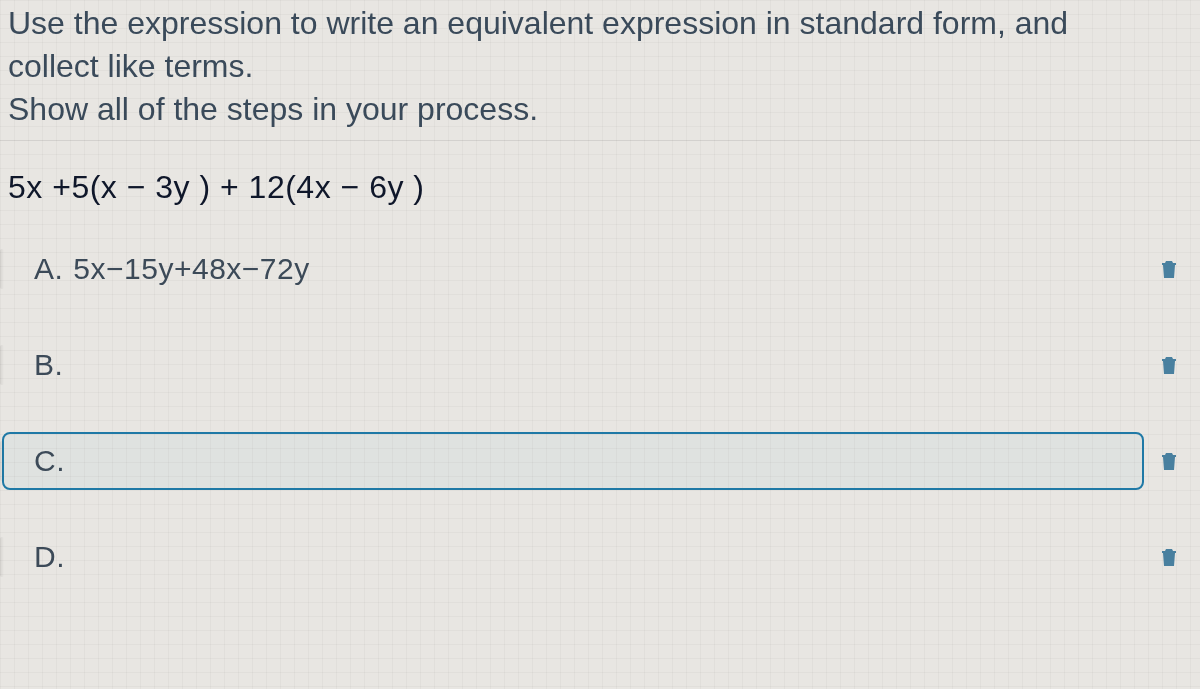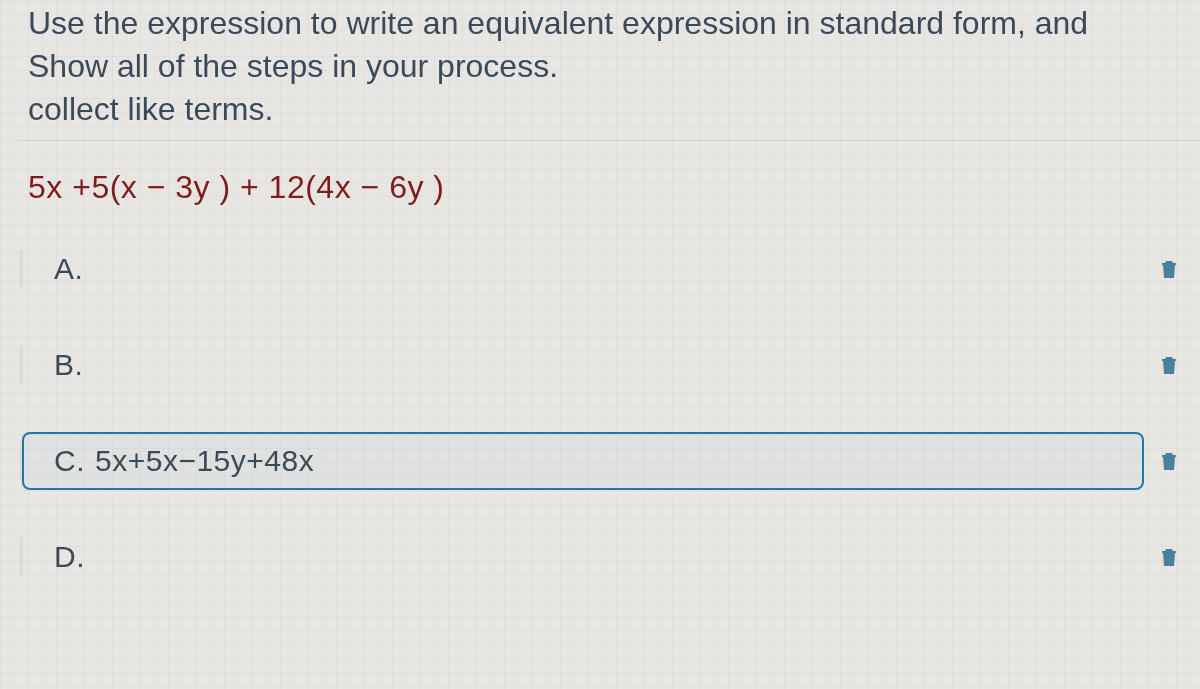--- a/index.html
+++ b/index.html
@@ -23,36 +23,35 @@
       linear-gradient(to bottom, rgba(0,0,0,0.03) 1px, transparent 1px);
     background-size: 14px 14px;
     pointer-events: none;
   }
 
   .container {
     position: relative;
     padding: 0 0 0 0;
     box-sizing: border-box;
     height: 100%;
-    margin-left: 20px;
   }
 
   .question-stem {
     padding: 2px 16px 8px 8px;
     font-size: 32px;
     line-height: 1.35;
     color: #3a4a5a;
     font-weight: 400;
     border-bottom: 1px solid rgba(0,0,0,0.06);
   }
 
   .expression {
     padding: 28px 16px 24px 8px;
     font-size: 32px;
-    color: #7f1d1d;
+    color: #0f172a;
     letter-spacing: 0.5px;
   }
 
   .options {
     display: flex;
     flex-direction: column;
     gap: 38px;
     padding: 10px 18px 0 2px;
   }
 
@@ -116,32 +115,33 @@
     border-radius: 4px;
   }
 </style>
 </head>
 <body>
 
 <div class="container">
 
   <div class="question-stem">
     <div>Use the expression to write an equivalent expression in standard form, and</div>
+    <div>collect like terms.</div>
     <div>Show all of the steps in your process.</div>
-    <div>collect like terms.</div>
   </div>
 
   <div class="expression">5x +5(x − 3y ) +   12(4x − 6y )</div>
 
   <div class="options">
 
     <div class="option-row">
       <div class="radio-hint"></div>
       <div class="option-box">
         <span class="letter">A.</span>
+        <span>5x−15y+48x−72y</span>
       </div>
       <div class="trash" aria-label="delete">
         <svg viewBox="0 0 16 20">
             <path d="M2 6h12l-1 13H3L2 6zm3-4h6l1 2H4l1-2zM1 4h14v2H1V4z"></path>
           </svg>
       </div>
     </div>
 
     <div class="option-row">
       <div class="radio-hint"></div>
@@ -152,21 +152,20 @@
         <svg viewBox="0 0 16 20">
             <path d="M2 6h12l-1 13H3L2 6zm3-4h6l1 2H4l1-2zM1 4h14v2H1V4z"></path>
           </svg>
       </div>
     </div>
 
     <div class="option-row">
       <div class="radio-hint"></div>
       <div class="option-box selected">
         <span class="letter">C.</span>
-        <span>5x+5x−15y+48x</span>
       </div>
       <div class="trash" aria-label="delete">
         <svg viewBox="0 0 16 20">
             <path d="M2 6h12l-1 13H3L2 6zm3-4h6l1 2H4l1-2zM1 4h14v2H1V4z"></path>
           </svg>
       </div>
     </div>
 
     <div class="option-row">
       <div class="radio-hint"></div>

